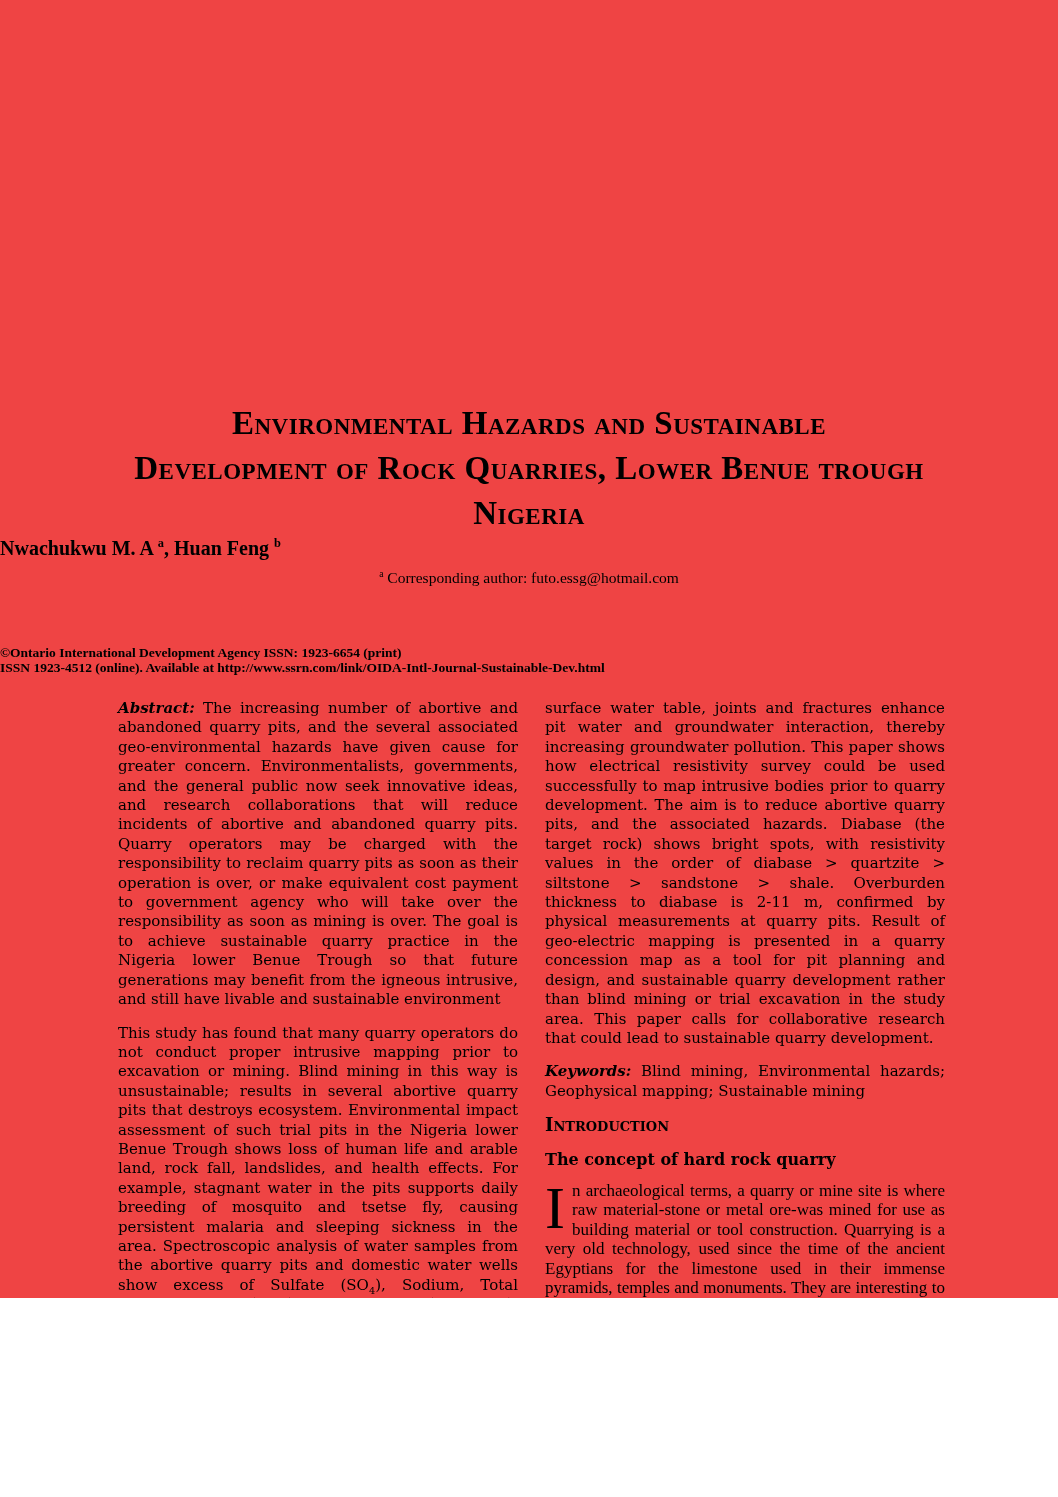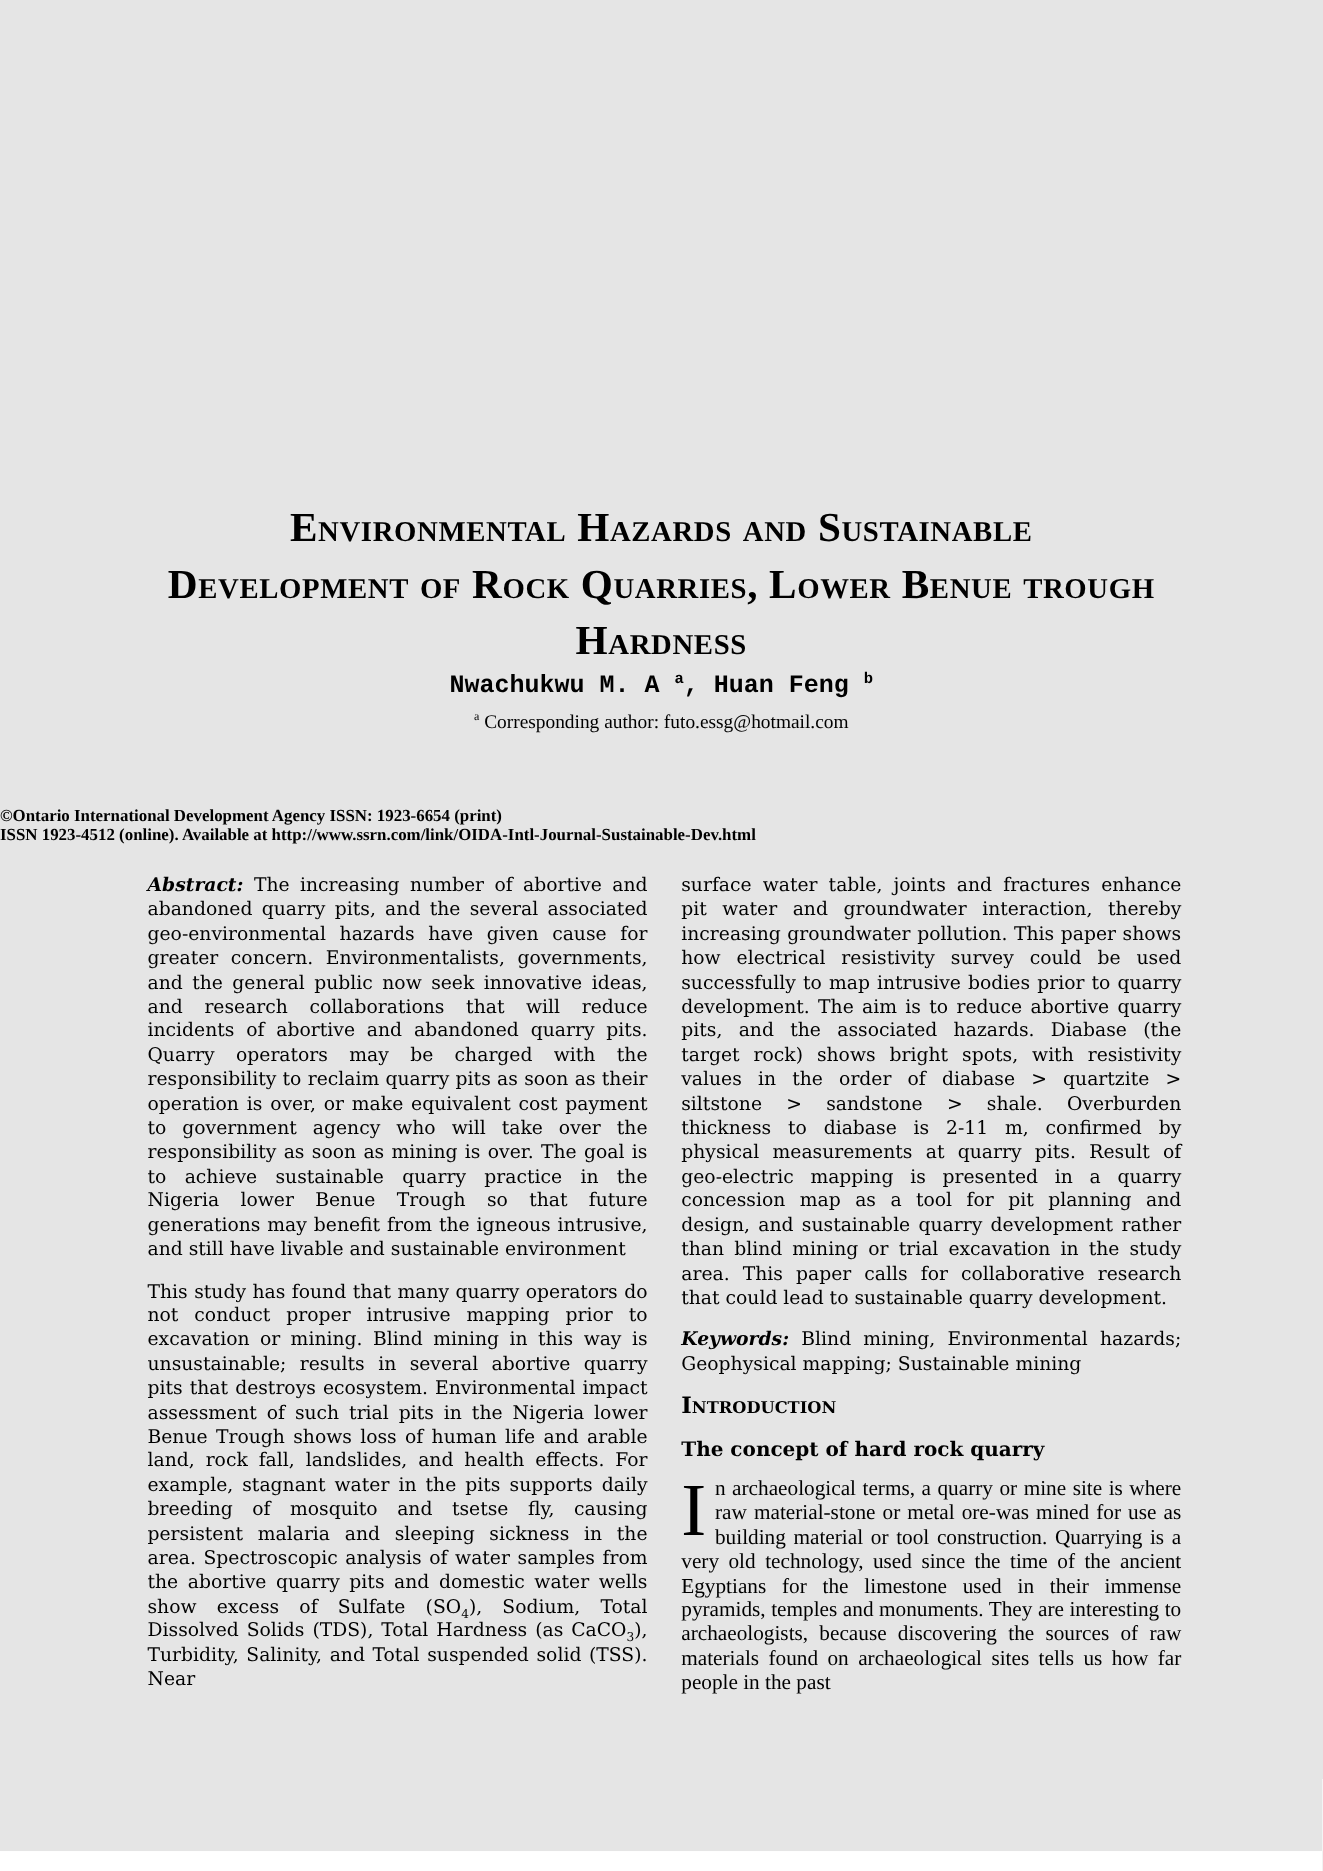--- a/index.html
+++ b/index.html
@@ -1,20 +1,20 @@
 <!DOCTYPE html>
 <html><head>
 <meta charset="utf-8">
 <style>
   html,body { margin:0; padding:0; background:#ffffff; }
   .page {
     position: relative;
     width: 1058px;
-    height: 1481px;
-    background: #e5e5e5;
+    height: 1298px;
+    background: #ef4444;
     color: #000000;
     overflow: hidden;
     font-family: "DejaVu Serif", serif;
   }
 
   
   .title {
     position: absolute;
     top: 401px;
     left: 0;
@@ -28,22 +28,21 @@
     letter-spacing: 0.5px;
   }
   .title span { display: block; }
 
   
   .authors {
     position: absolute;
     top: 536px;
     left: 0;
     width: 100%;
-    text-align: center;
-    font-family: Liberation Mono, monospace;
+    font-family: Liberation Serif, serif;
     font-weight: bold;
     font-size: 20px;
   }
   .affiliations {
     position: absolute;
     top: 564px;
     left: 0;
     width: 100%;
     text-align: center;
     font-family: "Liberation Serif", serif;
@@ -111,21 +110,21 @@
   }
 </style>
 </head>
 <body>
 
 <div class="page">
 
   <div class="title">
     <span>Environmental Hazards and Sustainable</span>
     <span>Development of Rock Quarries, Lower Benue trough</span>
-    <span>Hardness</span>
+    <span>Nigeria</span>
   </div>
 
   <div class="authors">
     <span>Nwachukwu M. A </span><span class="sup">a</span><span>, </span><span>Huan Feng </span><span class="sup">b</span>
   </div>
 
   <div class="affiliations">
     <div><span class="sup">a</span><span> Corresponding author:  futo.essg@hotmail.com</span></div>
   </div>
 

